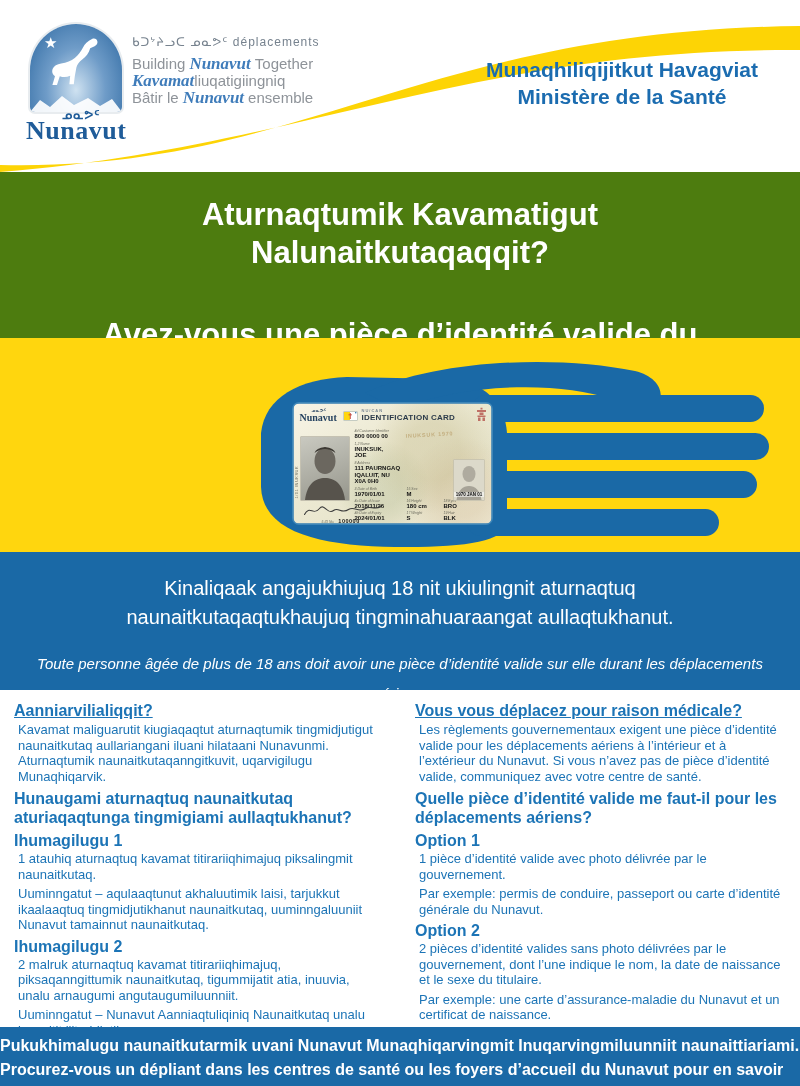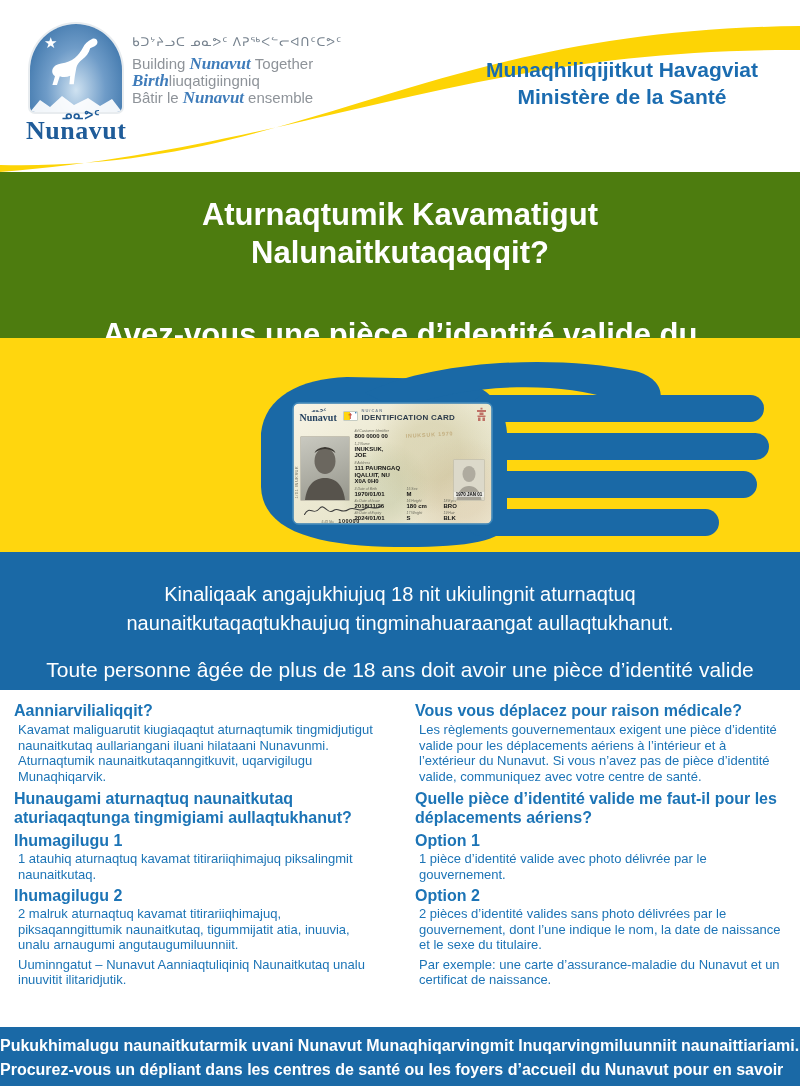--- a/index.html
+++ b/index.html
@@ -73,29 +73,29 @@
       border:1px solid #b7b3a2;overflow:hidden;}
   .ghost .cap{position:absolute;left:0;right:0;bottom:6px;text-align:center;font-size:9px;
       font-weight:bold;color:#111;background:rgba(255,255,255,.55);}
   .sig{position:absolute;left:18px;top:196px;}
   .idno{position:absolute;left:56px;top:228px;display:flex;align-items:baseline;}
   .idno .flabel{font-size:7px;margin-right:8px;}
   .idno .fval{font-size:11px;letter-spacing:1px;}
 
   
   .msg-band{height:138px;background:#1a69a6;color:#fff;text-align:center;box-sizing:border-box;padding-top:13px;}
-  .msg-inu{font-size:20px;line-height:29px;max-width:620px;margin:15px auto;}
-  .msg-fr{font-size:21px;line-height:30px;max-width:740px;margin:17px auto 0;}
+  .msg-inu{font-size:20px;line-height:29px;max-width:620px;margin:9px auto;}
+  .msg-fr{font-size:15px;line-height:30px;max-width:740px;margin:17px auto 0;font-style:italic;}
 
   
   .content{height:337px;box-sizing:border-box;padding:11px 14px 0 14px;display:flex;gap:30px;overflow:hidden;}
   .col{width:372px;color:#1c74b6;}
   .col h2{font-size:16px;line-height:19px;font-weight:bold;margin:5px 0 2px;color:#1c74b6;}
   .col h3{font-size:16px;line-height:19px;font-weight:bold;margin:4px 0 1px;color:#1c74b6;}
-  .col h2:first-child{margin-top:0;}
+  .col h2:first-child{margin-top:0;text-decoration:underline;}
   .col p{font-size:13px;line-height:15.5px;margin:0 4px 4px;}
 
   
   .footer{height:59px;background:#1a69a6;color:#fff;text-align:left;box-sizing:border-box;padding-top:7px;}
   .footer div{font-size:16px;font-weight:bold;line-height:24px;}
 </style>
 </head>
 <body>
 
 <div class="page">
@@ -111,23 +111,23 @@
         <path fill="#ffffff" d="M47 7c2.8-1.2 5 .3 5.4 2.6.4 2-.8 3.6-2.8 4.6l-4.4 2c-1.4 4.8-4.2 8.6-8 11.4-3 2.2-5 4.8-5.8 8l-1.6 8.6-1 8h-4.4l.8-8.4c-3.6 1.6-7.2 1.6-10.4.4L12 53H7.4L10 44.2c-2.6-1.8-3.4-4.6-2.4-7.2 1.2-3.2 4.6-5 8.6-5.6 5.4-.8 10-2.4 13.6-5.4 3.4-2.8 6-6.4 8.2-10.6 1.6-3.4 4.6-6.4 9-8.4z"></path>
       </svg>
       <svg class="logo-ice" viewBox="0 0 92 22" preserveAspectRatio="none">
         <path d="M0 22 L10 10 L20 17 L32 6 L44 15 L58 8 L70 16 L82 9 L92 22 Z" fill="#ffffff" opacity=".92"></path>
       </svg>
     </div>
     <div class="logo-syll">ᓄᓇᕗᑦ</div>
     <div class="logo-word">Nunavut</div>
 
     <div class="tagline">
-      <div class="tag-syll">ᑲᑐᔾᔨᓗᑕ ᓄᓇᕗᑦ ᐱᕈᖅᐸᓪᓕᐊᑎᑦᑕᕗᑦ</div>
+      <div class="tag-syll">ᑲᑐᔾᔨᓗᑕ ᓄᓇᕗᑦ déplacements</div>
       <div class="tag-line"><span>Building</span><span class="script mx">Nunavut</span><span>Together</span></div>
-      <div class="tag-line"><span class="script">Birth</span><span>liuqatigiingniq</span></div>
+      <div class="tag-line"><span class="script">Kavamat</span><span>liuqatigiingniq</span></div>
       <div class="tag-line"><span>Bâtir le</span><span class="script mx">Nunavut</span><span>ensemble</span></div>
     </div>
 
     <div class="dept">
       <div>Munaqhiliqijitkut Havagviat</div>
       <div>Ministère de la Santé</div>
     </div>
   </div>
 
   <div class="title-band">
@@ -271,30 +271,32 @@
     <div class="msg-fr">Toute personne âgée de plus de 18 ans doit avoir une pièce d’identité valide sur elle durant les déplacements aériens.</div>
   </div>
 
   <div class="content">
     <div class="col">
       <h2>Aanniarvilialiqqit?</h2>
       <p>Kavamat maliguarutit kiugiaqaqtut aturnaqtumik tingmidjutigut naunaitkutaq aullariangani iluani hilataani Nunavunmi. Aturnaqtumik naunaitkutaqanngitkuvit, uqarvigilugu Munaqhiqarvik.</p>
       <h2>Hunaugami aturnaqtuq naunaitkutaq aturiaqaqtunga tingmigiami aullaqtukhanut?</h2>
       <h3>Ihumagilugu 1</h3>
       <p>1 atauhiq aturnaqtuq kavamat titirariiqhimajuq piksalingmit naunaitkutaq.</p>
+      <p>Uuminngatut – aqulaaqtunut akhaluutimik laisi, tarjukkut ikaalaaqtuq tingmidjutikhanut naunaitkutaq, uuminngaluuniit Nunavut tamainnut naunaitkutaq.</p>
       <h3>Ihumagilugu 2</h3>
       <p>2 malruk aturnaqtuq kavamat titirariiqhimajuq, piksaqanngittumik naunaitkutaq, tigummijatit atia, inuuvia, unalu arnaugumi angutaugumiluunniit.</p>
       <p>Uuminngatut – Nunavut Aanniaqtuliqiniq Naunaitkutaq unalu inuuvitit ilitaridjutik.</p>
     </div>
     <div class="col">
       <h2>Vous vous déplacez pour raison médicale?</h2>
       <p>Les règlements gouvernementaux exigent une pièce d’identité valide pour les déplacements aériens à l’intérieur et à l’extérieur du Nunavut. Si vous n’avez pas de pièce d’identité valide, communiquez avec votre centre de santé.</p>
       <h2>Quelle pièce d’identité valide me faut-il pour les déplacements aériens?</h2>
       <h3>Option 1</h3>
       <p>1 pièce d’identité valide avec photo délivrée par le gouvernement.</p>
+      <p>Par exemple: permis de conduire, passeport ou carte d’identité générale du Nunavut.</p>
       <h3>Option 2</h3>
       <p>2 pièces d’identité valides sans photo délivrées par le gouvernement, dont l’une indique le nom, la date de naissance et le sexe du titulaire.</p>
       <p>Par exemple: une carte d’assurance-maladie du Nunavut et un certificat de naissance.</p>
     </div>
   </div>
 
   <div class="footer">
     <div>Pukukhimalugu naunaitkutarmik uvani Nunavut Munaqhiqarvingmit Inuqarvingmiluunniit naunaittiariami.</div>
     <div>Procurez-vous un dépliant dans les centres de santé ou les foyers d’accueil du Nunavut pour en savoir plus.</div>
   </div>

